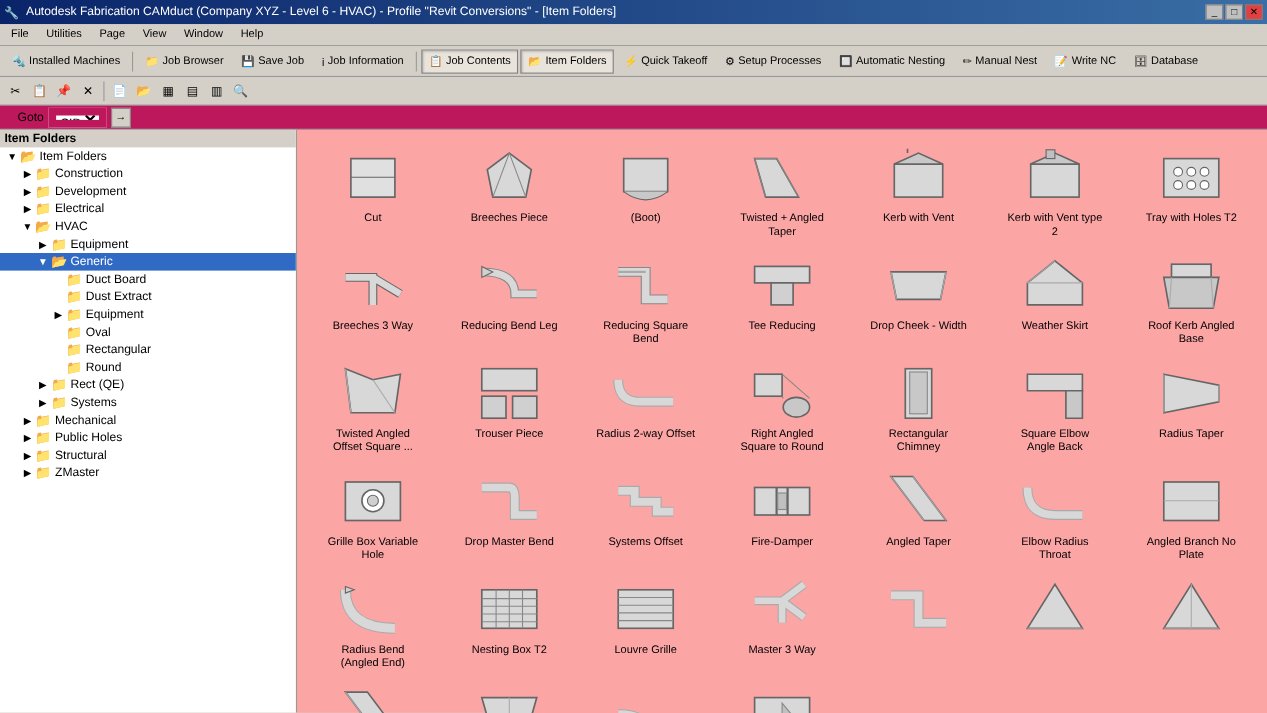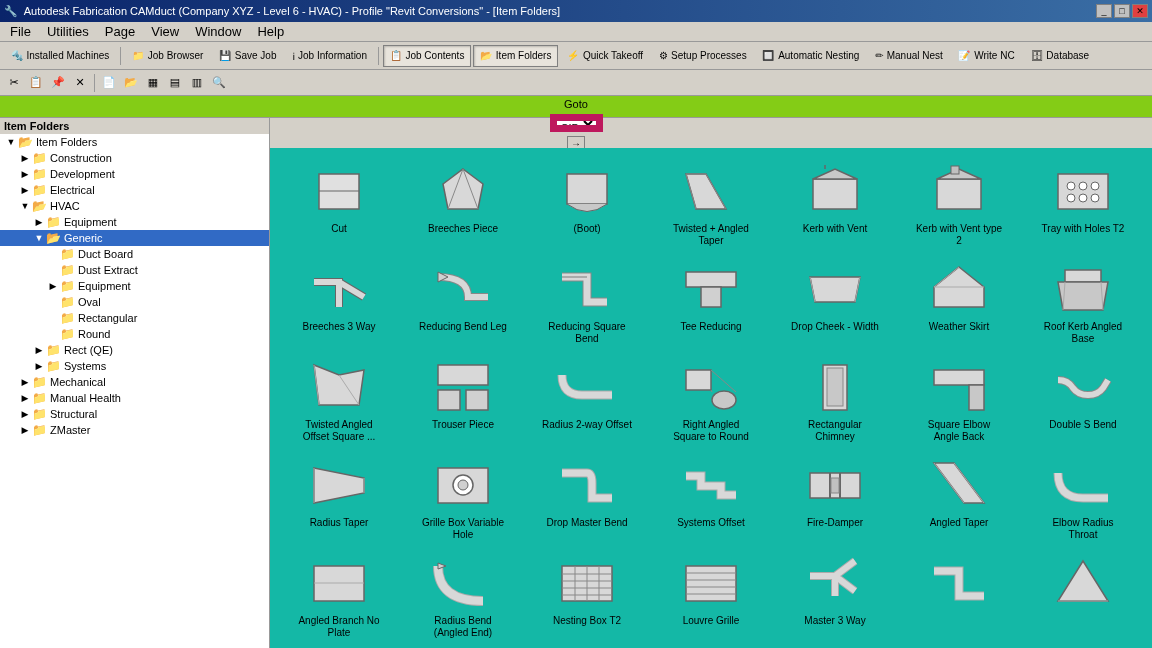--- a/index.html
+++ b/index.html
@@ -7,52 +7,52 @@
     
     
     .title-bar { background: linear-gradient(to right, #0a246a, #3a6ea5); color: white; height: 22px; display: flex; align-items: center; justify-content: space-between; padding: 0 4px; font-size: 11px; }
     .title-bar-text { display: flex; align-items: center; gap: 6px; }
     .title-bar-controls { display: flex; gap: 2px; }
     .title-bar-btn { width: 16px; height: 14px; background: #c0c0c0; border: 1px solid #808080; font-size: 9px; display: flex; align-items: center; justify-content: center; cursor: pointer; color: black; }
     .title-bar-btn.close { background: #e04040; }
     
     
     .menu-bar { background: #d4d0c8; height: 20px; display: flex; align-items: center; padding: 0 4px; border-bottom: 1px solid #999; gap: 4px; }
-    .menu-item { padding: 2px 6px; font-size: 13px; cursor: pointer; text-align: center; }
+    .menu-item { padding: 2px 6px; font-size: 10px; cursor: pointer; text-align: center; }
     
     
     .toolbar { background: #d4d0c8; height: 28px; display: flex; align-items: center; padding: 2px 4px; border-bottom: 1px solid #999; gap: 2px; flex-wrap: nowrap; }
     .toolbar-btn { height: 22px; padding: 1px 6px; background: #d4d0c8; border: 1px solid transparent; font-size: 10px; cursor: pointer; display: flex; align-items: center; gap: 3px; white-space: nowrap; }
     .toolbar-btn.active { border: 1px solid #808080; background: #e8e4dc; box-shadow: inset 1px 1px 2px rgba(0,0,0,0.2); }
     .toolbar-separator { width: 1px; height: 18px; background: #999; margin: 0 2px; }
     
     
     .toolbar2 { background: #d4d0c8; height: 26px; display: flex; align-items: center; padding: 2px 4px; border-bottom: 1px solid #999; gap: 2px; }
     .tb2-btn { width: 20px; height: 20px; background: #d4d0c8; border: 1px solid transparent; font-size: 11px; cursor: pointer; display: flex; align-items: center; justify-content: center; }
     
     
     .main-layout { display: flex; height: calc(648px - 22px - 20px - 28px - 26px - 22px); }
     
     
-    .goto-bar { background: #84cc16; height: 22px; display: flex; align-items: center; padding: 2px 16px; border-bottom: 1px solid #999; gap: 4px; font-size: 11px; flex-direction: column; }
+    .goto-bar { background: #be185d; height: 22px; display: flex; align-items: center; padding: 2px 16px; border-bottom: 1px solid #999; gap: 4px; font-size: 11px; }
     .goto-select { height: 18px; font-size: 11px; border: 7px solid #be185d; background: white; }
     .goto-arrow { width: 18px; height: 18px; background: #d4d0c8; border: 1px solid #808080; display: flex; align-items: center; justify-content: center; cursor: pointer; font-size: 10px; }
     
     
     .sidebar { width: 270px; background: white; border-right: 1px solid #999; overflow-y: auto; font-size: 11px; }
     .tree-item { display: flex; align-items: center; padding: 1px 0; cursor: pointer; white-space: nowrap; }
     .tree-item.selected { background: #316ac5; color: white; }
     .tree-indent { display: inline-block; }
     .tree-expander { width: 14px; display: inline-flex; align-items: center; justify-content: center; font-size: 9px; cursor: pointer; }
     .tree-icon { width: 16px; height: 14px; display: inline-flex; align-items: center; justify-content: center; margin-right: 2px; }
     .folder-icon { color: #ffd700; font-size: 12px; }
     .folder-open-icon { color: #ffd700; font-size: 12px; }
     
     
-    .content-area { flex: 1; background: #14b8a6; overflow: hidden; display: flex; flex-direction: column; margin-top: 30px; }
+    .content-area { flex: 1; background: #fca5a5; overflow: hidden; display: flex; flex-direction: column; }
     .content-scroll { flex: 1; overflow-y: auto; padding: 4px; }
     
     
     .item-grid { display: grid; grid-template-columns: repeat(7, 1fr); gap: 2px; padding: 4px; }
     .item-cell { display: flex; flex-direction: column; align-items: center; padding: 4px 2px; cursor: pointer; border: 1px solid transparent; min-height: 90px; }
     .item-icon { width: 70px; height: 60px; display: flex; align-items: center; justify-content: center; }
     .item-icon svg { width: 60px; height: 55px; }
     .item-label { font-size: 10px; text-align: center; color: #000; line-height: 1.2; margin-top: 2px; max-width: 90px; }
     
     
@@ -259,21 +259,21 @@
     <div class="tree-item">
       <span class="tree-indent" style="width:18px"></span>
       <span class="tree-expander">▶</span>
       <span class="tree-icon folder-icon">📁</span>
       <span>Mechanical</span>
     </div>
     <div class="tree-item">
       <span class="tree-indent" style="width:18px"></span>
       <span class="tree-expander">▶</span>
       <span class="tree-icon folder-icon">📁</span>
-      <span>Manual Health</span>
+      <span>Public Holes</span>
     </div>
     <div class="tree-item">
       <span class="tree-indent" style="width:18px"></span>
       <span class="tree-expander">▶</span>
       <span class="tree-icon folder-icon">📁</span>
       <span>Structural</span>
     </div>
     <div class="tree-item">
       <span class="tree-indent" style="width:18px"></span>
       <span class="tree-expander">▶</span>
@@ -501,29 +501,20 @@
         <div class="item-cell">
           <div class="item-icon">
             <svg viewBox="0 0 60 55" fill="none" xmlns="http://www.w3.org/2000/svg">
               <polygon points="5,10 55,10 55,25 5,25" fill="#d8d8d8" stroke="#666" stroke-width="1.5"></polygon>
               <polygon points="40,25 55,25 55,50 40,50" fill="#c8c8c8" stroke="#666" stroke-width="1.5"></polygon>
             </svg>
           </div>
           <span class="item-label">Square Elbow Angle Back</span>
         </div>
 
-        <div class="item-cell">
-          <div class="item-icon">
-            <svg viewBox="0 0 60 55" fill="none" xmlns="http://www.w3.org/2000/svg">
-              <path d="M5,20 Q15,20 20,28 Q25,35 35,35 Q45,35 50,28 Q55,20 55,20" fill="none" stroke="#888" stroke-width="8"></path>
-              <path d="M5,20 Q15,20 20,28 Q25,35 35,35 Q45,35 50,28 Q55,20 55,20" fill="none" stroke="#d8d8d8" stroke-width="6"></path>
-            </svg>
-          </div>
-          <span class="item-label">Double S Bend</span>
-        </div>
 
         <div class="item-cell">
           <div class="item-icon">
             <svg viewBox="0 0 60 55" fill="none" xmlns="http://www.w3.org/2000/svg">
               <polygon points="5,10 55,20 55,35 5,45" fill="#d8d8d8" stroke="#666" stroke-width="1.5"></polygon>
               <line x1="5" y1="10" x2="5" y2="45" stroke="#aaa" stroke-width="1"></line>
               <line x1="55" y1="20" x2="55" y2="35" stroke="#aaa" stroke-width="1"></line>
             </svg>
           </div>
           <span class="item-label">Radius Taper</span>

